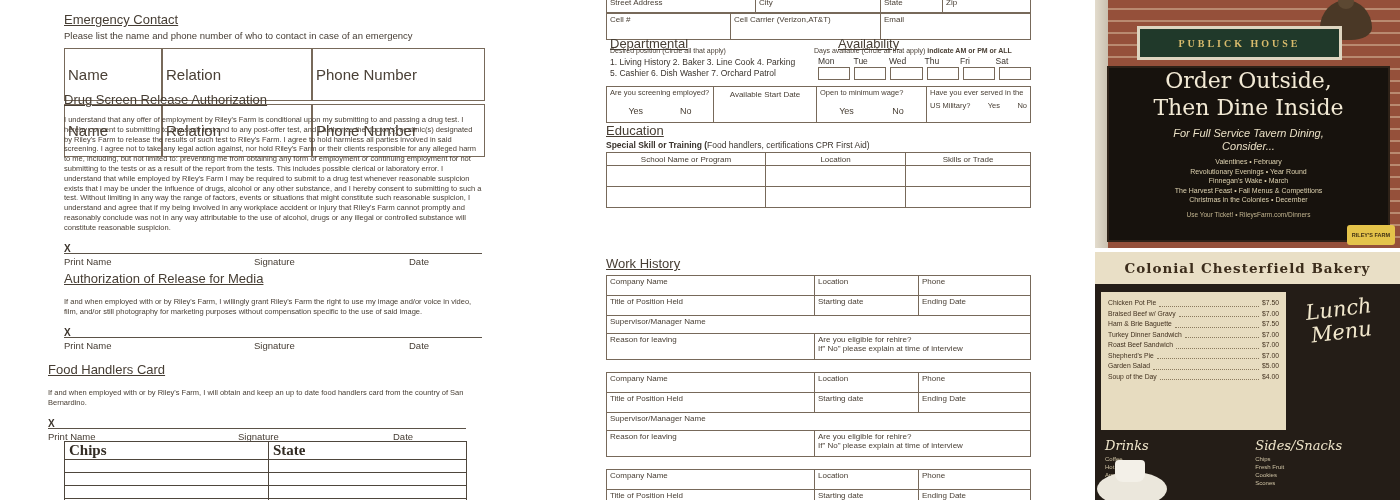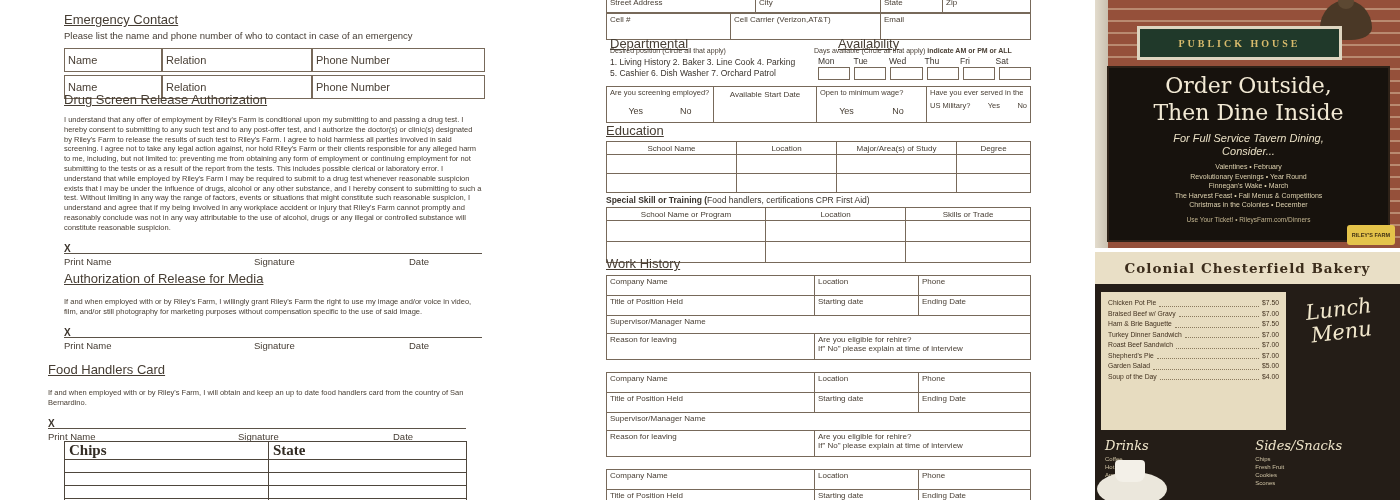--- a/index.html
+++ b/index.html
@@ -9,21 +9,21 @@
   .sec-title{font-weight:normal;font-size:13px;text-decoration:underline;color:#463d33;white-space:nowrap}
 
   
   table.frm{border-collapse:collapse;table-layout:fixed;width:100%}
   table.frm td{border:1px solid #77695a;vertical-align:top;padding:1px 3px;font-size:8px;color:#4a4036;overflow:hidden}
   .lbl{font-size:8px;color:#4a4036}
 
   
   .emg-sub{font-size:9.5px;margin-top:3px;color:#453c33}
   table.emg{border-collapse:separate;border-spacing:0 3px;table-layout:fixed;width:100%;margin-top:4px}
-  table.emg td{border:1px solid #77695a;font-size:11px;height:16px;padding:5px 3px;color:#4a4036}
+  table.emg td{border:1px solid #77695a;font-size:15px;height:16px;padding:17px 3px;color:#4a4036}
 
   
   .para{font-size:7.5px;line-height:9.8px;margin-top:8px;color:#4a4036;text-align:left}
   .sigline{position:relative;border-bottom:1px solid #5b5247;height:13px;margin-top:8px}
   .xmark{position:absolute;left:0;bottom:-1px;font-weight:bold;font-size:10px;color:#3c342c}
   .sigrow{position:relative;height:12px;margin-top:2px;font-size:9.5px;color:#453c33}
   .sigrow .pn{position:absolute;left:0}
   .sigrow .sg{position:absolute;left:190px}
   .sigrow .dt{position:absolute;left:345px}
 
@@ -61,21 +61,21 @@
   
   .photo{position:absolute;overflow:hidden}
   
   .brick{position:absolute;inset:0;background:repeating-linear-gradient(0deg,#95503a 0 10px,#b98a70 10px 12px)}
   .pillar{position:absolute;left:0;top:0;width:13px;height:100%;background:linear-gradient(90deg,#e3dccd,#c9c0af)}
   .eagle{position:absolute;right:28px;top:0;width:52px;height:40px;background:#4a3826;border-radius:50% 50% 40% 40%/70% 70% 30% 30%}
   .eagle:after{content:"";position:absolute;left:18px;top:-5px;width:16px;height:14px;background:#5c4832;border-radius:50%}
   .plaque{position:absolute;left:42px;top:26px;width:205px;height:34px;background:#20392a;border:3px solid #ded5c0;display:flex;align-items:center;justify-content:center}
   .plaque span{font-family:"Liberation Serif",serif;font-size:10px;letter-spacing:3px;color:#d8bb6c;font-weight:bold}
   .board{position:absolute;left:12px;top:66px;width:283px;height:176px;background:#17120d;border:2px solid #2e2218;text-align:center;color:#f2e9d4}
-  .board .h1{font-family:"DejaVu Serif",serif;font-size:22px;margin-top:5px}
+  .board .h1{font-family:"DejaVu Serif",serif;font-size:22px;}
   .board .h2{font-family:"DejaVu Serif",serif;font-size:22px;margin-top:2px}
   .board .s1{font-size:11px;font-style:italic;margin-top:7px;color:#e9dfc4}
   .board .s2{font-size:11px;font-style:italic;margin-top:1px;color:#e9dfc4}
   .board .events{margin-top:5px;font-size:7px;line-height:9.5px;color:#ddd1af}
   .board .foot{margin-top:6px;font-size:6.5px;color:#c2b48f}
   .rf-logo{position:absolute;right:5px;bottom:3px;width:48px;height:20px;background:#e4c34a;border-radius:3px;display:flex;align-items:center;justify-content:center;font-size:5.5px;font-weight:bold;color:#403014}
 
   
   .bak-header{position:absolute;left:0;top:0;width:100%;height:32px;background:#e9dfc6;display:flex;align-items:center;justify-content:center}
   .bak-header span{font-family:"DejaVu Serif",serif;font-weight:bold;font-size:13.5px;letter-spacing:1px;color:#3c2d1c}
@@ -188,42 +188,20 @@
               <span>No</span>
             </div>
       </td>
     </tr>
   </tbody>
     </table>
 </div>
 
 <div class="abs" style="left:606px;top:123px;width:425px">
   <div class="sec-title">Education</div>
-  <table class="frm" style="margin-top:3px">
-    <tbody>
-        <tr class="hdr">
-      <td style="width:130px">School Name</td>
-      <td style="width:100px">Location</td>
-      <td style="width:120px">Major/Area(s) of Study</td>
-      <td>Degree</td>
-    </tr>
-    <tr style="height:19px">
-      <td></td>
-          <td></td>
-          <td></td>
-          <td></td>
-    </tr>
-    <tr style="height:19px">
-      <td></td>
-          <td></td>
-          <td></td>
-          <td></td>
-    </tr>
-  </tbody>
-    </table>
   <div class="spec">
     <span class="b">Special Skill or Training (</span><span>Food handlers, certifications CPR First Aid)</span>
   </div>
   <table class="frm" style="margin-top:2px">
     <tbody>
         <tr class="hdr">
       <td style="width:159px">School Name or Program</td>
       <td style="width:140px">Location</td>
       <td>Skills or Trade</td>
     </tr>

